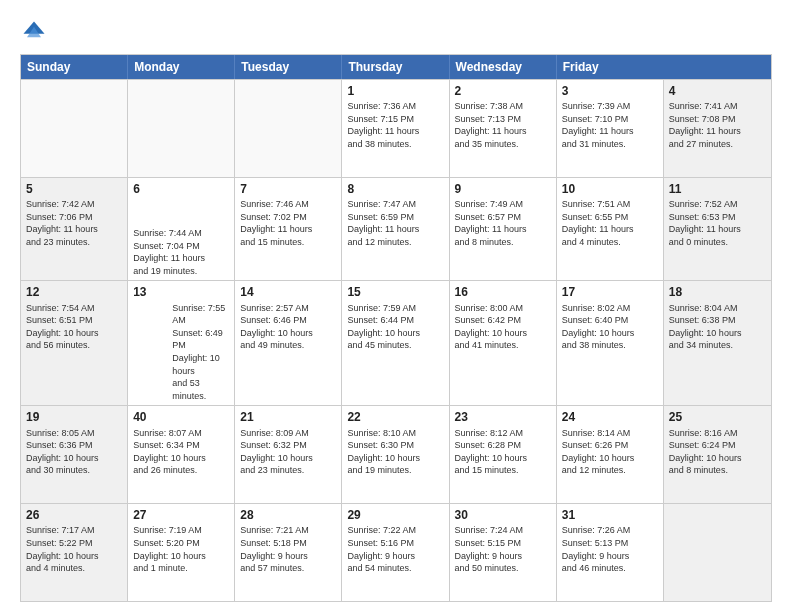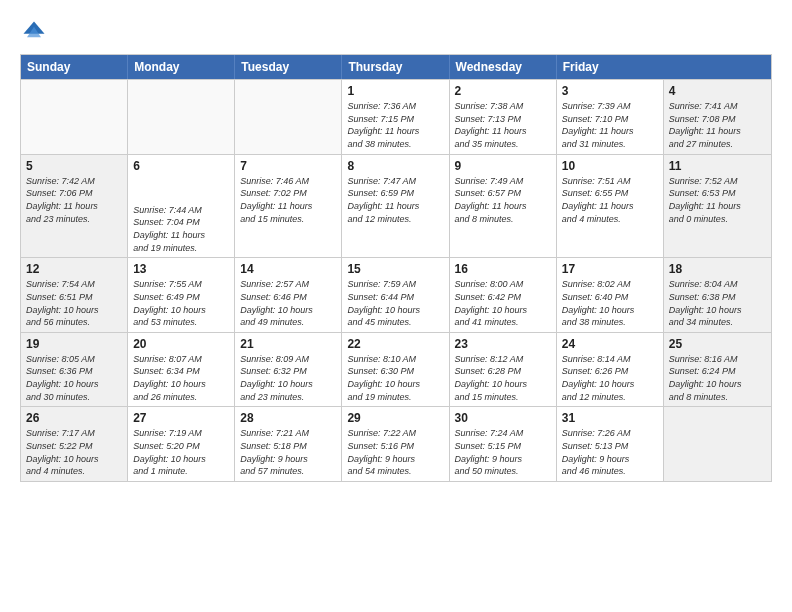--- a/index.html
+++ b/index.html
@@ -5,21 +5,21 @@
     * { margin: 0; padding: 0; box-sizing: border-box; }
     body {
       font-family: Arial, sans-serif;
       background: #fff;
       width: 792px;
       height: 612px;
       overflow: hidden;
     }
     .page {
       width: 792px;
-      height: 480px;
+      height: 612px;
       padding: 18px 20px 10px 20px;
       display: flex;
       flex-direction: column;
     }
     .header {
       display: flex;
       justify-content: space-between;
       align-items: flex-start;
       margin-bottom: 8px;
     }
@@ -107,21 +107,20 @@
       font-size: 12px;
       font-weight: bold;
       color: #222;
       display: block;
       margin-bottom: 1px;
     }
     .cell-info {
       font-size: 9px;
       color: #333;
       line-height: 1.4;
-      font-style: italic;
     }
   </style>
 </head>
 <body>
 
 <div class="page">
   <div class="header">
     <div class="logo">
       <svg class="logo-icon" viewBox="0 0 32 32" xmlns="http://www.w3.org/2000/svg">
         <polygon points="16,4 28,18 4,18" fill="#2a6db5"></polygon>
@@ -235,21 +234,21 @@
         <div class="cal-row">
           <div class="cal-cell shaded">
             <span class="day-num">12</span>
             <div class="cell-info" style="white-space: pre-line;">Sunrise: 7:54 AM
 Sunset: 6:51 PM
 Daylight: 10 hours
 and 56 minutes.</div>
           </div>
           <div class="cal-cell">
             <span class="day-num">13</span>
-            <div class="cell-info" style="white-space: pre-line;">Sunrise: 7:55 AM
+            <div class="cell-info" style="white-space: pre-line; margin-left: 39px;">Sunrise: 7:55 AM
 Sunset: 6:49 PM
 Daylight: 10 hours
 and 53 minutes.</div>
           </div>
           <div class="cal-cell">
             <span class="day-num">14</span>
             <div class="cell-info" style="white-space: pre-line;">Sunrise: 2:57 AM
 Sunset: 6:46 PM
 Daylight: 10 hours
 and 49 minutes.</div>
@@ -285,21 +284,21 @@
         </div>
         <div class="cal-row">
           <div class="cal-cell shaded">
             <span class="day-num">19</span>
             <div class="cell-info" style="white-space: pre-line;">Sunrise: 8:05 AM
 Sunset: 6:36 PM
 Daylight: 10 hours
 and 30 minutes.</div>
           </div>
           <div class="cal-cell">
-            <span class="day-num">20</span>
+            <span class="day-num">40</span>
             <div class="cell-info" style="white-space: pre-line;">Sunrise: 8:07 AM
 Sunset: 6:34 PM
 Daylight: 10 hours
 and 26 minutes.</div>
           </div>
           <div class="cal-cell">
             <span class="day-num">21</span>
             <div class="cell-info" style="white-space: pre-line;">Sunrise: 8:09 AM
 Sunset: 6:32 PM
 Daylight: 10 hours

